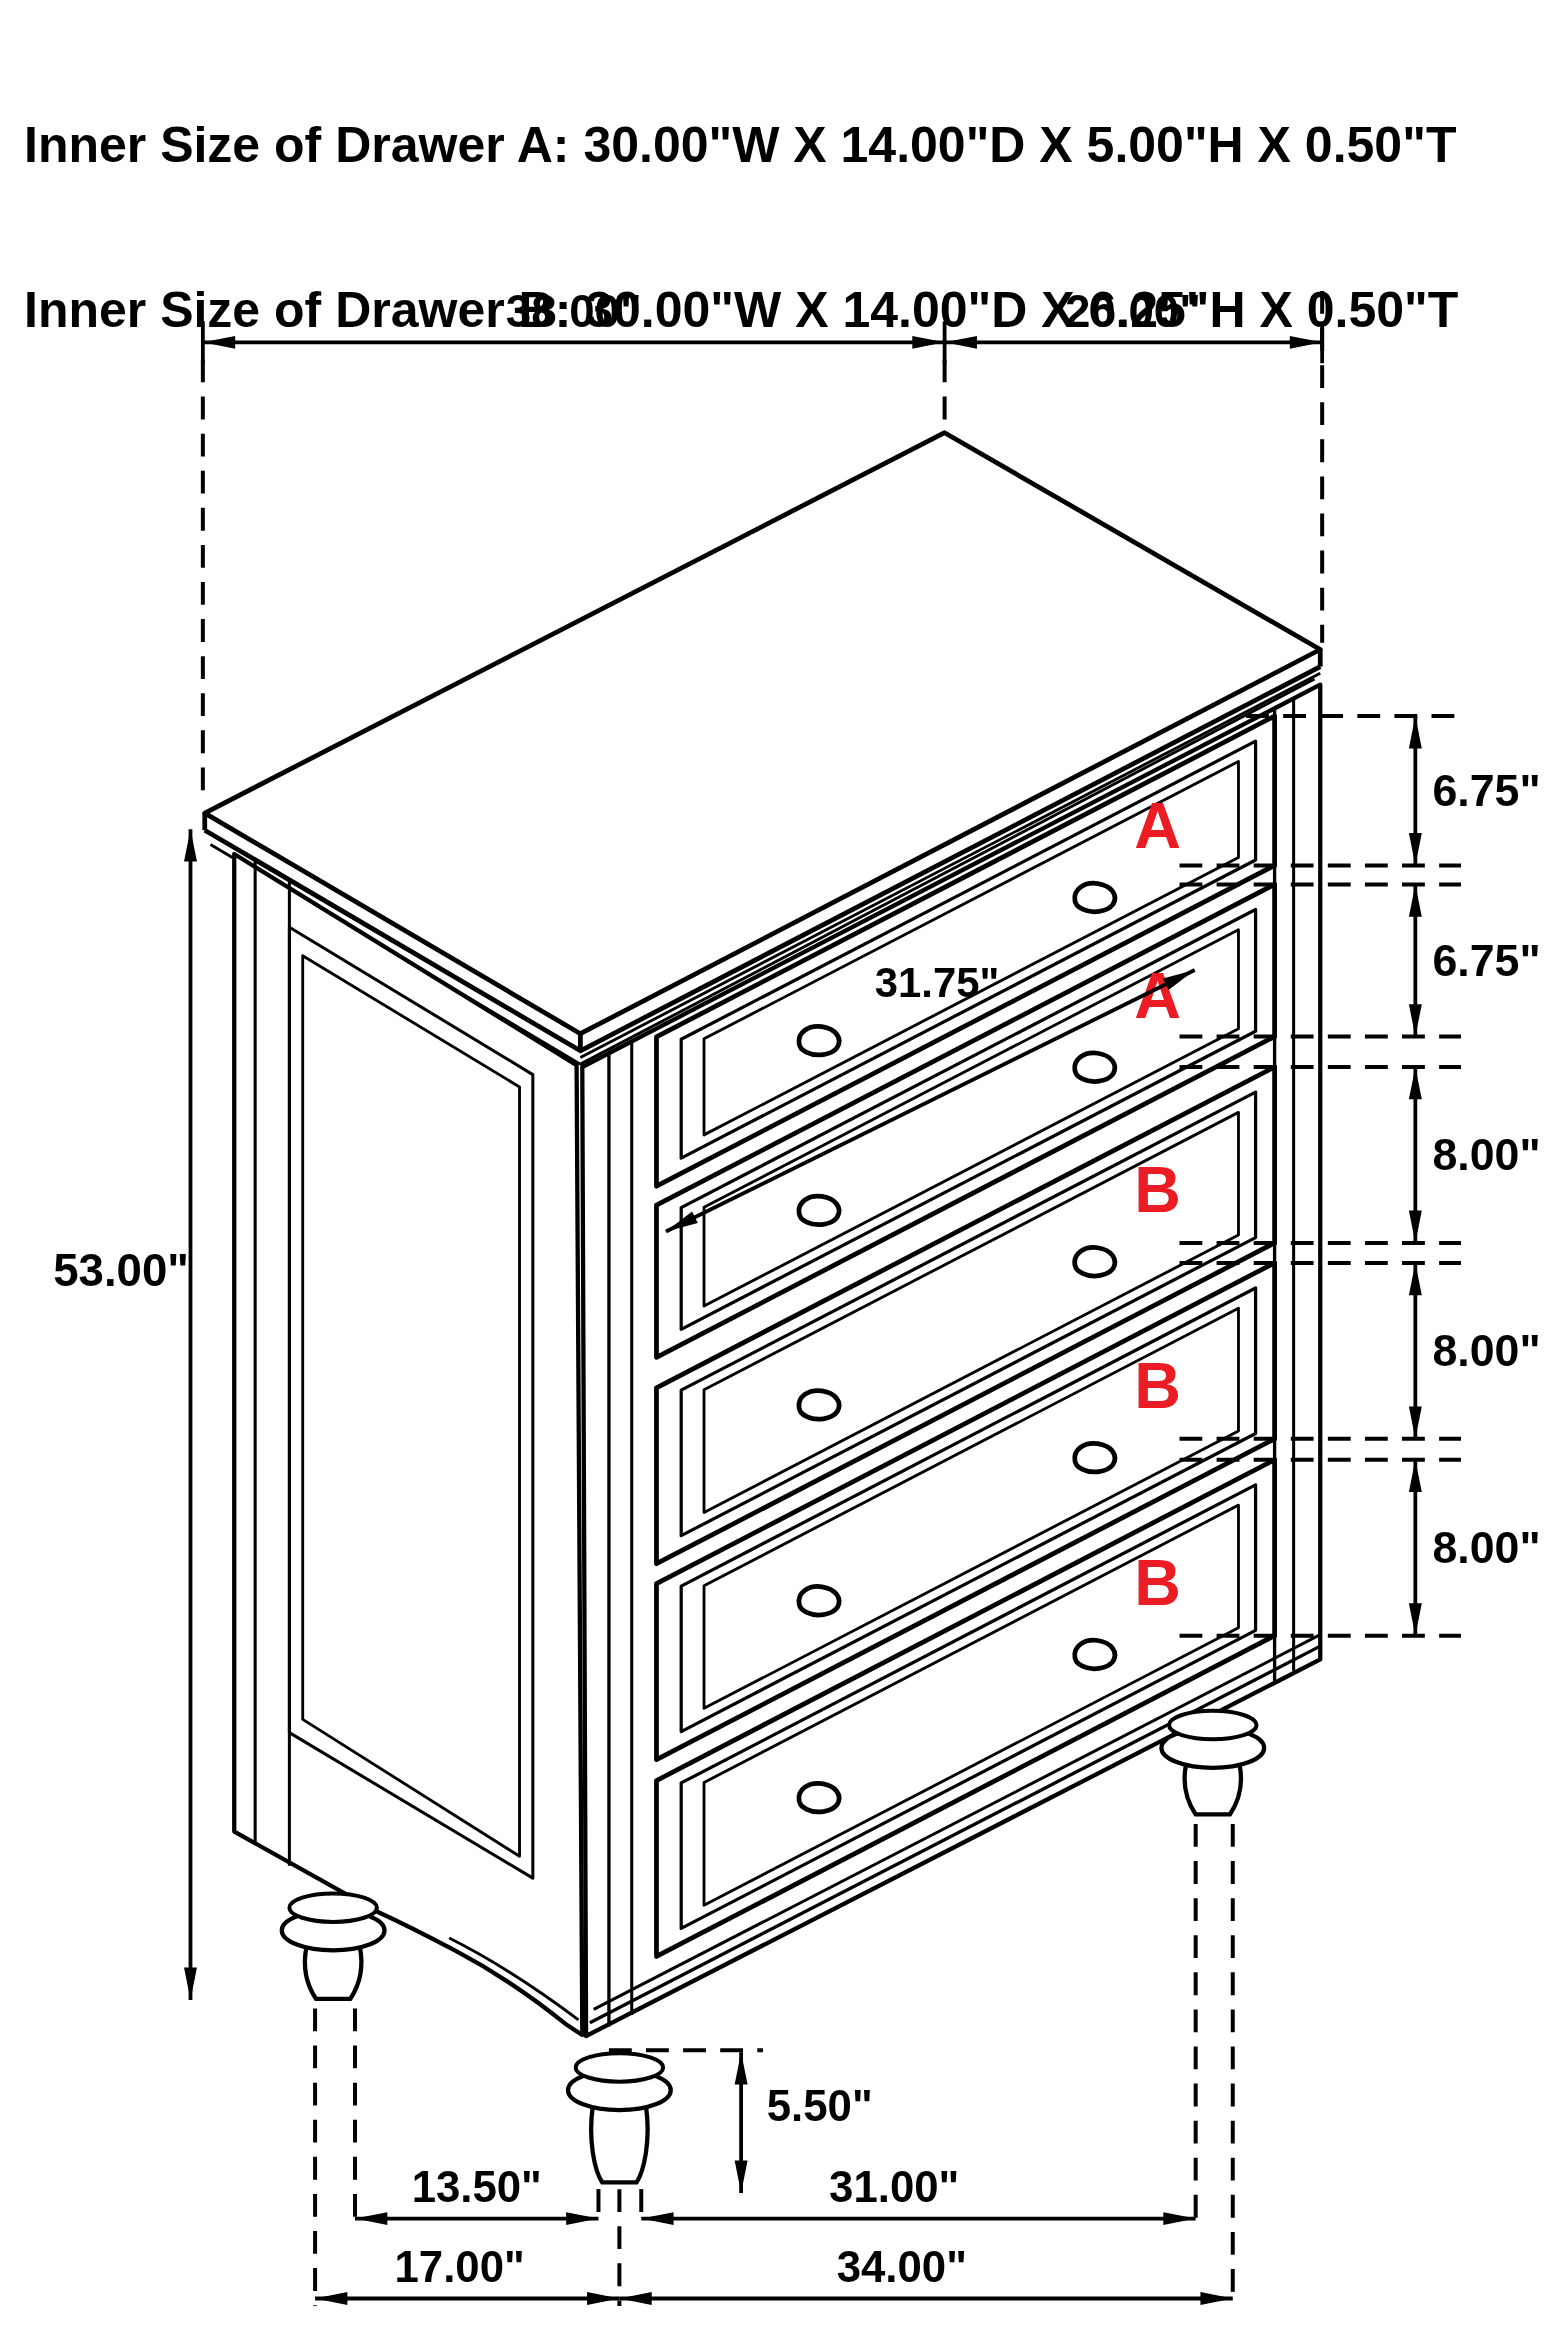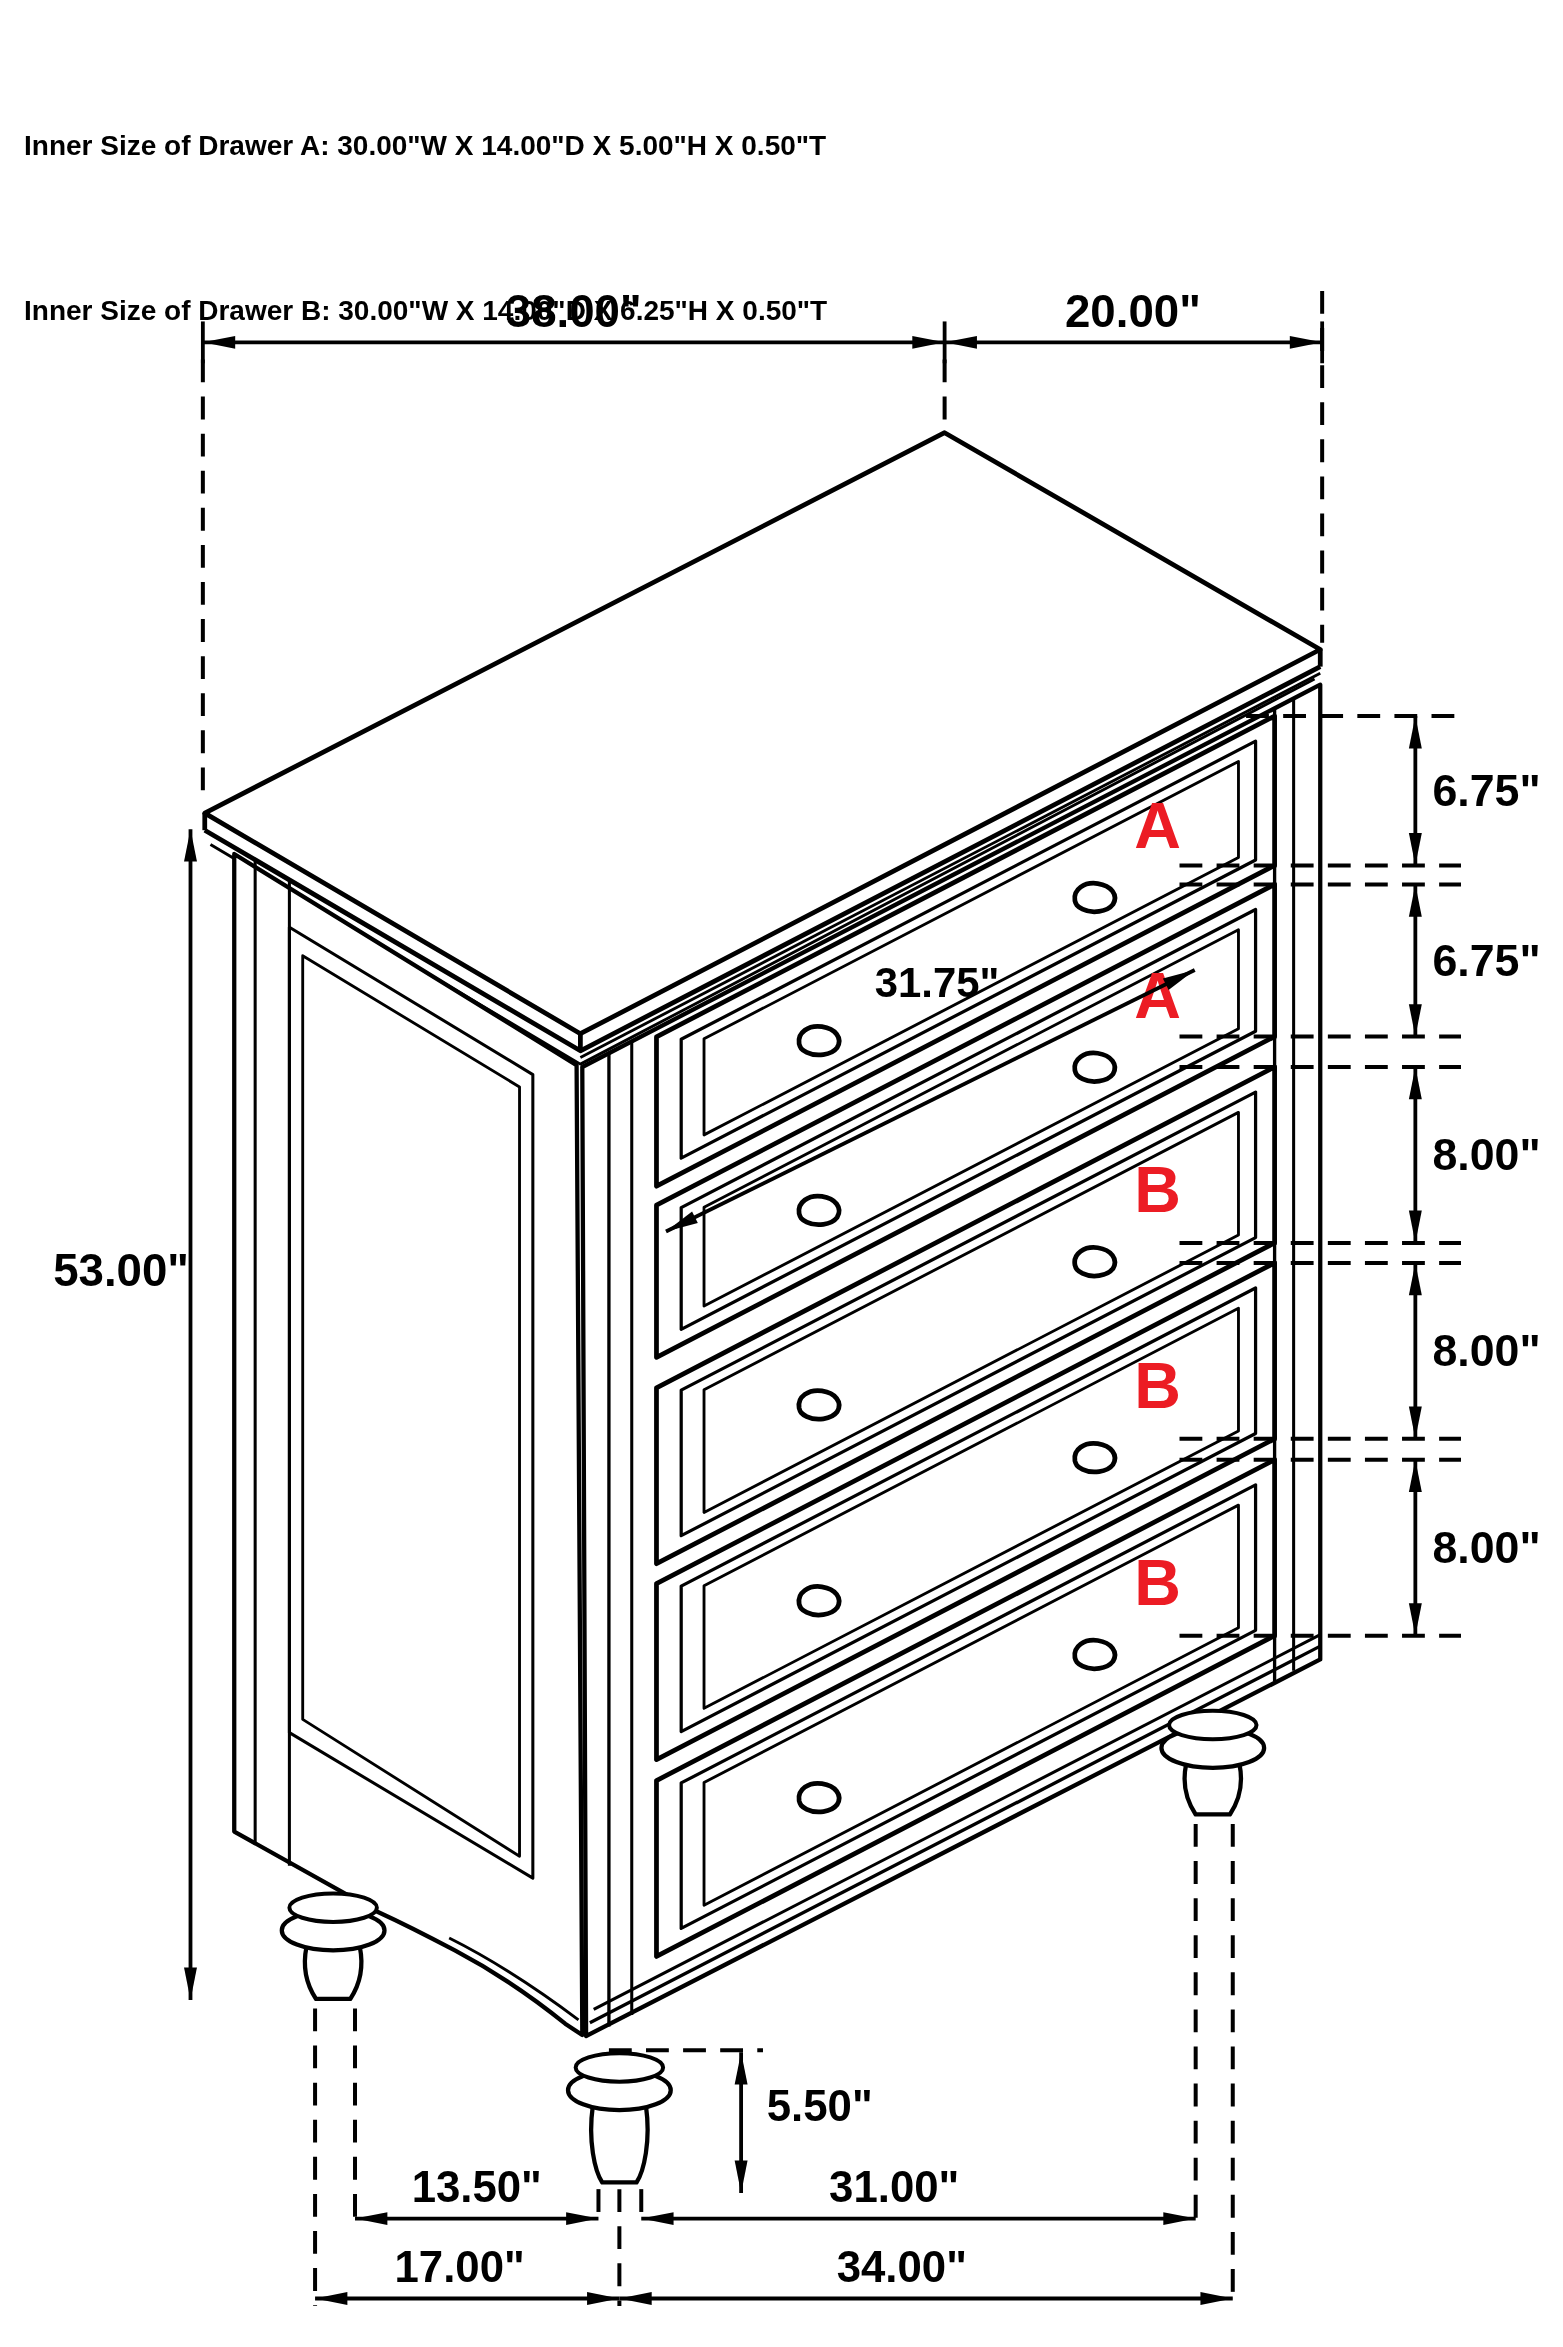--- a/index.html
+++ b/index.html
@@ -1,18 +1,18 @@
 <!DOCTYPE html>
 <html style="font-size:15px"><head>
 <meta charset="utf-8">
 <style>
   html,body{margin:0;padding:0;background:#ffffff;}
   #screen{position:relative;width:1564px;height:2347px;background:#ffffff;overflow:hidden;
           font-family:"Liberation Sans","DejaVu Sans",sans-serif;}
-  .header{position:absolute;left:24px;top:7.6px;font-size:28px;font-weight:bold;color:#000;
+  .header{position:absolute;left:24px;top:7.6px;font-size:50px;font-weight:bold;color:#000;
           line-height:55px;letter-spacing:0px;white-space:pre;}
   #diagram{position:absolute;left:0;top:0;width:1564px;height:2347px;}
   text{font-family:"Liberation Sans","DejaVu Sans",sans-serif;}
 </style>
 </head>
 <body>
 
 <div id="screen">
   <div class="header">
     <div>Inner Size of Drawer A: 30.00"W X 14.00"D X 5.00"H X 0.50"T</div>

